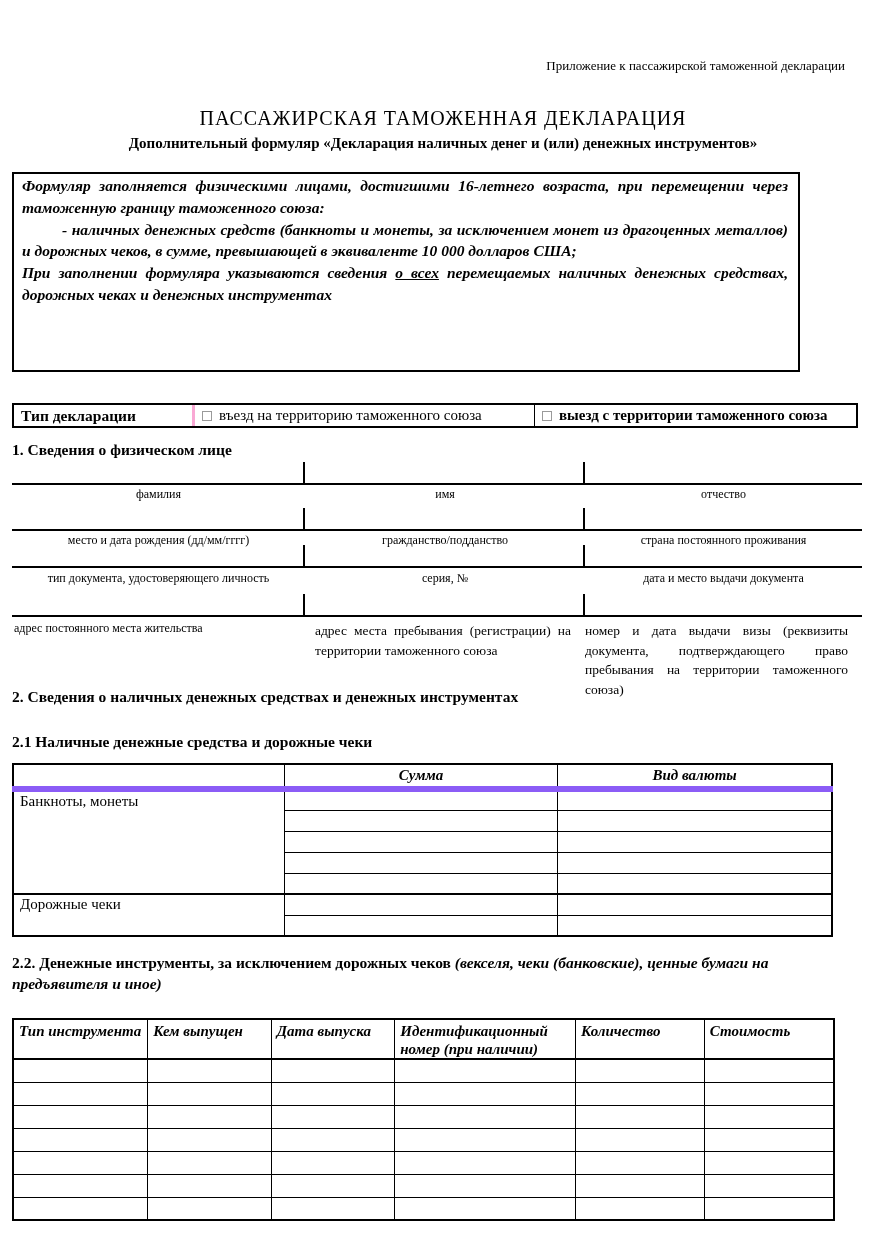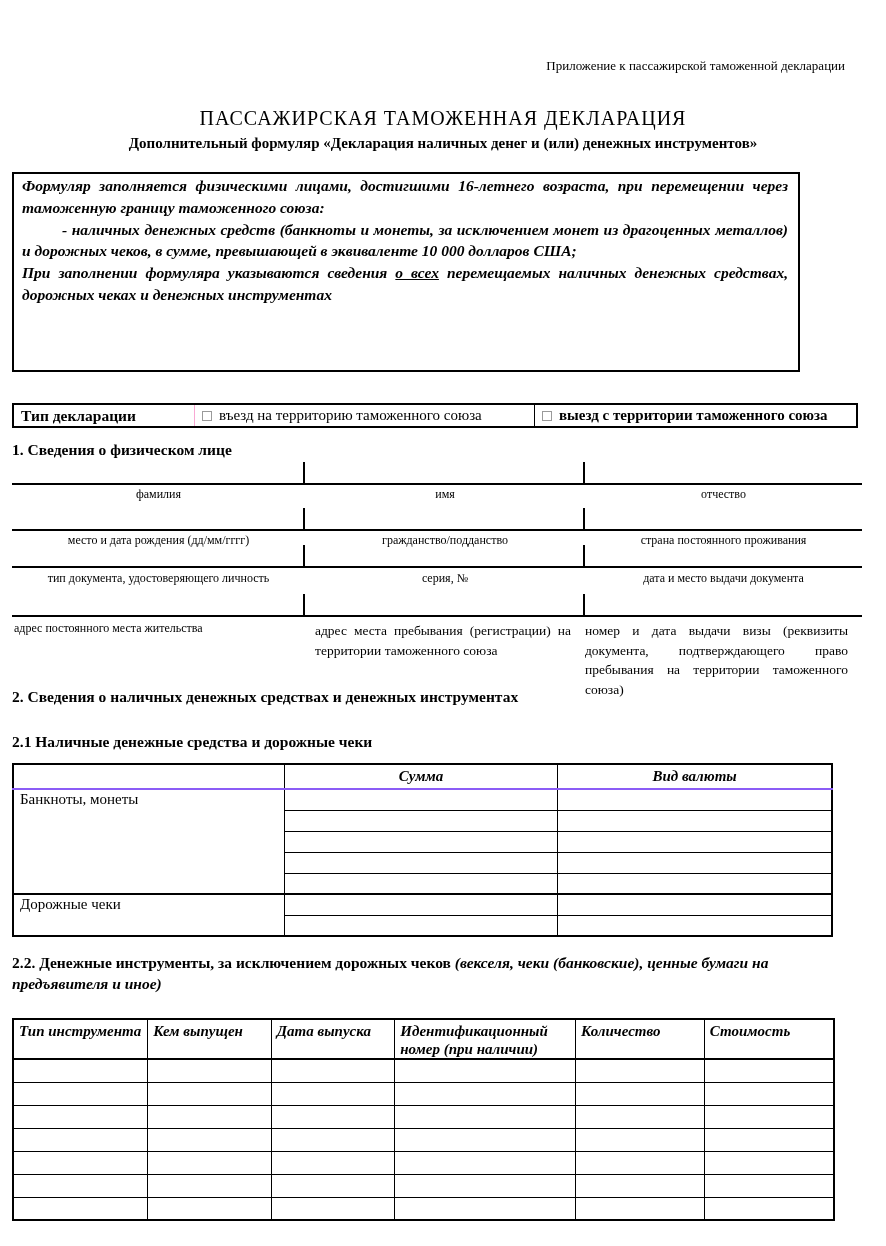--- a/index.html
+++ b/index.html
@@ -29,21 +29,21 @@
     line-height: 21.8px; text-align: justify;
   }
   .intro-box p.dash { text-indent: 40px; }
   .uline { text-decoration: underline; }
 
   .decl-row {
     position: absolute; top: 403px; left: 12px; width: 846px; height: 25px;
     display: flex; border: 2px solid #000;
   }
   .decl-cell { display: flex; align-items: center; padding-left: 7px; font-size: 15px; }
-  .decl-cell.label { width: 181px; font-weight: bold; font-size: 15.5px; border-right: 1px solid #f9a8d4; }
+  .decl-cell.label { width: 181px; font-weight: bold; font-size: 15.5px; border-right: 3px solid #f9a8d4; }
   .decl-cell.opt1 { width: 340px; border-right: 1px solid #000; }
   .decl-cell.opt2 { flex: 1; font-weight: bold; }
   .checkbox {
     display: inline-block; width: 10px; height: 10px;
     border: 1px solid #9a9a9a; margin-right: 7px; flex: none; background: #fff;
   }
 
   .sec-heading { position: absolute; left: 12px; font-weight: bold; font-size: 15.5px; }
   .h-s1  { top: 441px; }
   .h-s2  { top: 688px; }
@@ -68,21 +68,21 @@
   .ld .c1 { text-align: left; padding-left: 2px; }
   .ld .c2 { text-align: justify; font-size: 13.5px; line-height: 19.5px; padding: 0 14px 0 10px; }
   .ld .c3 { text-align: justify; font-size: 13.5px; line-height: 19.5px; padding-right: 14px; }
 
   table { border-collapse: collapse; background: #fff; }
   td, th { border: 1px solid #000; }
 
   .cash-table { position: absolute; top: 763px; left: 12px; width: 821px; border: 2px solid #000; }
   .cash-table th {
     height: 25px; font-size: 15px; font-weight: bold; font-style: italic;
-    text-align: center; vertical-align: middle; border-bottom: 2px solid #8b5cf6;
+    text-align: center; vertical-align: middle; border-bottom: 6px solid #8b5cf6;
   }
   .cash-table td { height: 21px; }
   .cash-table td.rowlabel { font-size: 15px; vertical-align: top; padding: 1px 6px; font-style: normal; }
   .cash-table tr.sectionsplit td { border-top: 2px solid #000; }
 
   .inst-table { position: absolute; top: 1018px; left: 12px; width: 823px; border: 2px solid #000; }
   .inst-table th {
     height: 38px; font-size: 15px; font-weight: bold; font-style: italic;
     text-align: left; vertical-align: top; padding: 2px 4px 0 5px;
     border-bottom: 2px solid #000; line-height: 18px;

